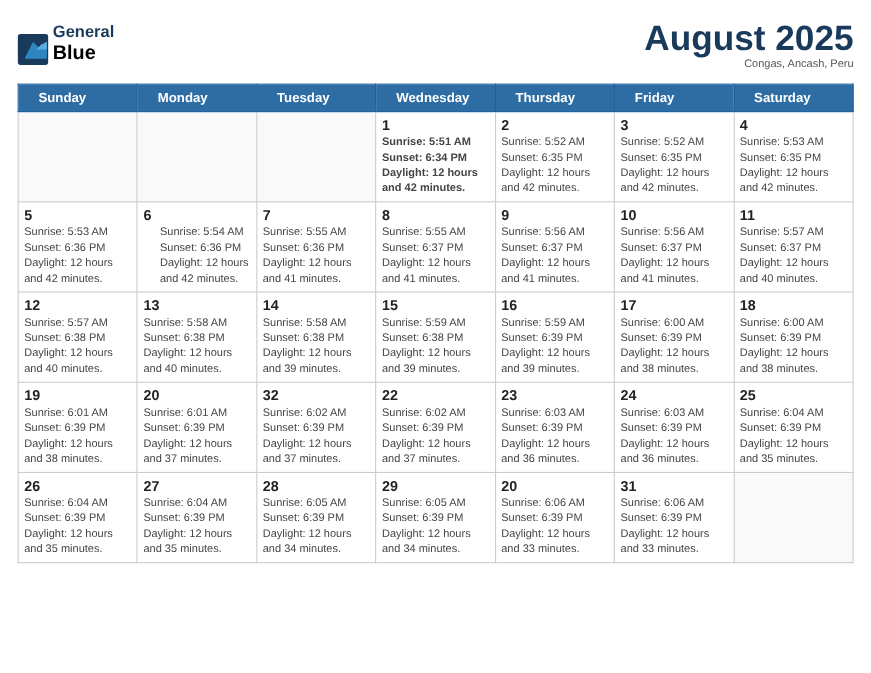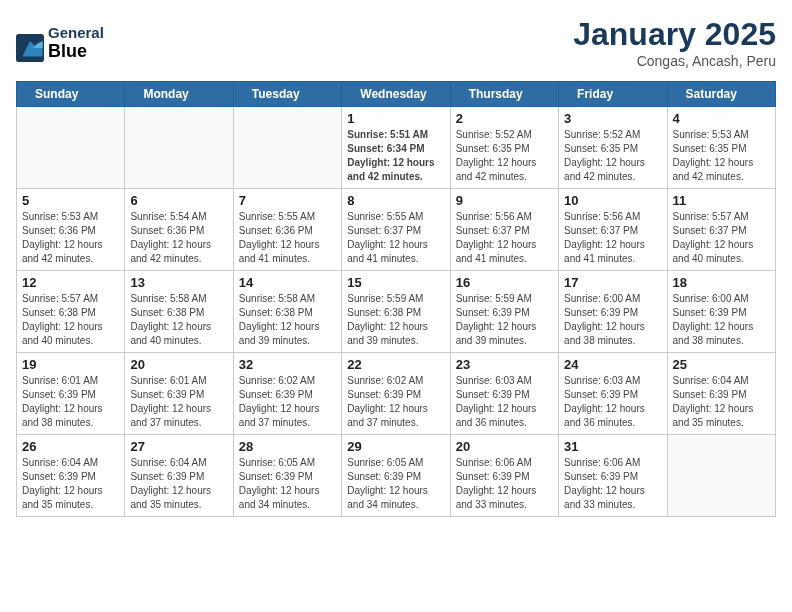--- a/index.html
+++ b/index.html
@@ -27,21 +27,21 @@
     }
     .title-block {
       text-align: right;
     }
     .calendar-title {
       font-size: 32px;
       font-weight: bold;
       color: #1a3a5c;
     }
     .calendar-subtitle {
-      font-size: 14px;
+      font-size: 10px;
       color: #555;
     }
     .calendar {
       width: 100%;
       border-collapse: collapse;
       border: 1px solid #ccc;
     }
     .calendar th {
       background: #2e6da4;
       color: #fff;
@@ -86,21 +86,21 @@
       <rect x="0" y="0" width="40" height="40" rx="4" fill="#1a3a5c"></rect>
       <polygon points="10,30 20,10 30,20 38,14 38,32 10,32" fill="#2e86c1"></polygon>
       <polygon points="24,20 30,14 38,10 38,20" fill="#5dade2"></polygon>
     </svg>
     <div>
       <div style="font-size:15px;font-weight:bold;color:#1a3a5c;">General</div>
       <div style="font-size:18px;font-weight:bold;color:#000000;">Blue</div>
     </div>
   </div>
   <div class="title-block">
-    <div class="calendar-title">January 2025</div>
+    <div class="calendar-title">August 2025</div>
     <div class="calendar-subtitle">Congas, Ancash, Peru</div>
   </div>
 </div>
 
 <table class="calendar">
   <thead>
     <tr>
     <th>Sunday</th>
         <th>Monday</th>
         <th>Tuesday</th>
@@ -147,21 +147,21 @@
       <tr>
         <td>
           <span class="day-number">5</span>
           <div class="day-info" style="white-space: pre-line;">Sunrise: 5:53 AM
 Sunset: 6:36 PM
 Daylight: 12 hours
 and 42 minutes.</div>
         </td>
         <td>
           <span class="day-number">6</span>
-          <div class="day-info" style="white-space: pre-line;">Sunrise: 5:54 AM
+          <div class="day-info" style="white-space: pre-line; margin-left: 15px;">Sunrise: 5:54 AM
 Sunset: 6:36 PM
 Daylight: 12 hours
 and 42 minutes.</div>
         </td>
         <td>
           <span class="day-number">7</span>
           <div class="day-info" style="white-space: pre-line;">Sunrise: 5:55 AM
 Sunset: 6:36 PM
 Daylight: 12 hours
 and 41 minutes.</div>

